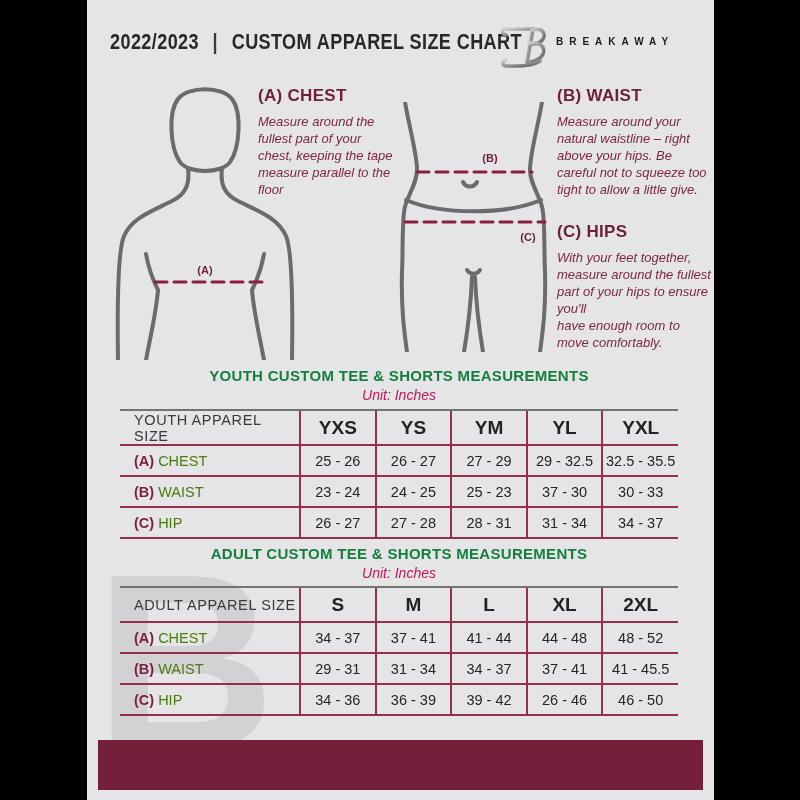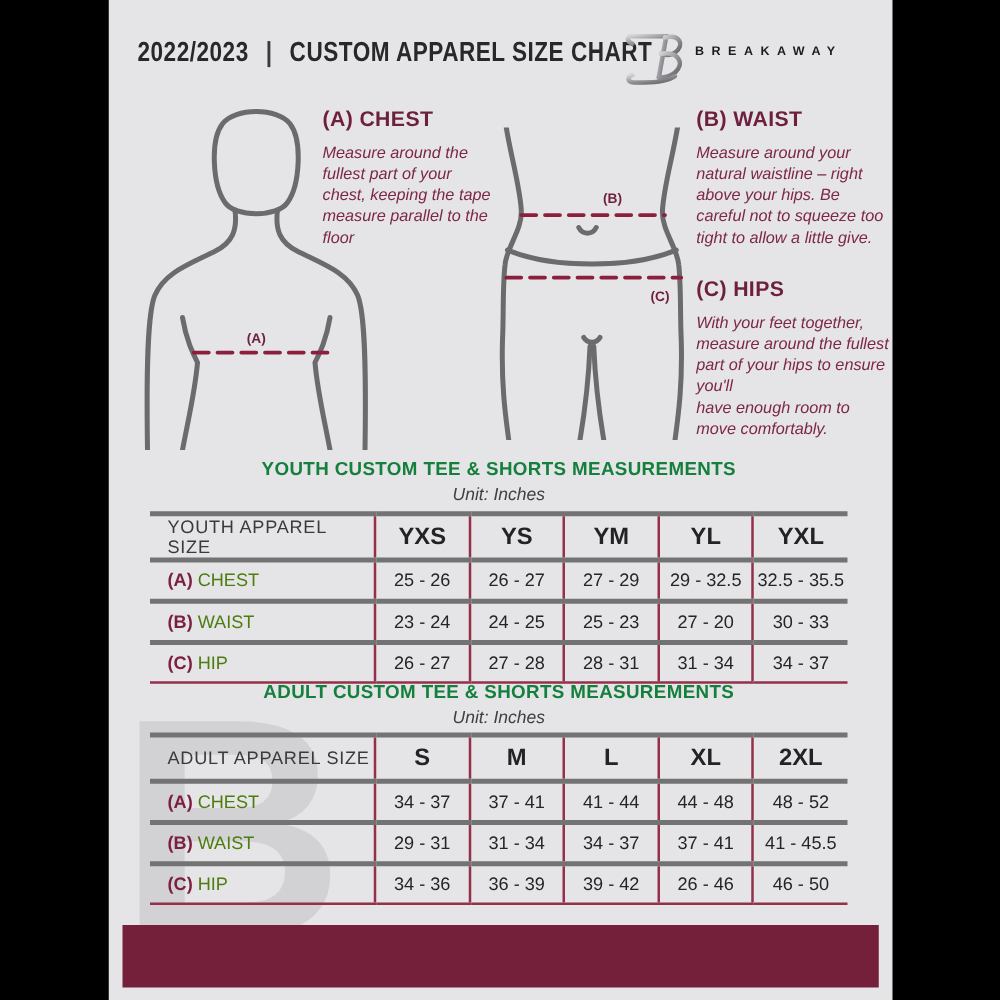--- a/index.html
+++ b/index.html
@@ -41,31 +41,31 @@
   .fig text{font-family:"Liberation Sans",sans-serif;font-size:11px;font-weight:bold;fill:#6e1f3e;}
 
   
   .watermark{
     left:8px;top:538px;font-size:250px;font-weight:bold;
     color:rgba(165,165,173,.30);line-height:1;z-index:0;
   }
 
   
   .tbl-title{width:558px;text-align:center;font-size:15px;font-weight:bold;color:#15803d;letter-spacing:.3px;}
-  .tbl-unit{width:558px;text-align:center;font-size:14px;font-style:italic;color:#404040;}
+  .tbl-unit{width:558px;text-align:center;font-size:14px;font-style:italic;color:#be185d;}
   .youth-title{left:33px;top:367px;}
   .youth-unit{left:33px;top:387px;}
   .adult-title{left:33px;top:545px;}
   .adult-unit{left:33px;top:565px;}
   table{border-collapse:collapse;table-layout:fixed;width:558px;z-index:1;}
   .youth-table{left:33px;top:409px;}
   .adult-table{left:33px;top:586px;}
   col.c0{width:180px;}
   th,td{
-    border-top:4px solid #737373;border-bottom:2px solid #94304a;
+    border-top:2px solid #737373;border-bottom:2px solid #94304a;
     padding:0;text-align:center;vertical-align:middle;
     font-size:14.5px;color:#252527;height:29px;background:transparent;
   }
   tr>*:not(:first-child){border-left:2px solid #94304a;}
   tr.hdr>*{height:33px;}
   th.size-col{font-weight:bold;font-size:19px;color:#232325;}
   th.label-col,td.label-col{text-align:left;padding-left:14px;font-weight:normal;}
   .size-header-text{font-size:14.5px;color:#3a3a3c;letter-spacing:.6px;}
   .row-marker{font-weight:bold;color:#7a1f3e;}
   .row-label{color:#4d7c0f;margin-left:4px;}
@@ -178,21 +178,21 @@
       <td>29 - 32.5</td>
       <td>32.5 - 35.5</td>
     </tr>
     <tr>
       <td class="label-col">
         <span class="row-marker">(B)</span><span class="row-label">WAIST</span>
       </td>
       <td>23 - 24</td>
       <td>24 - 25</td>
       <td>25 - 23</td>
-      <td>27 - 20</td>
+      <td>37 - 30</td>
       <td>30 - 33</td>
     </tr>
     <tr>
       <td class="label-col">
         <span class="row-marker">(C)</span><span class="row-label">HIP</span>
       </td>
       <td>26 - 27</td>
       <td>27 - 28</td>
       <td>28 - 31</td>
       <td>31 - 34</td>

